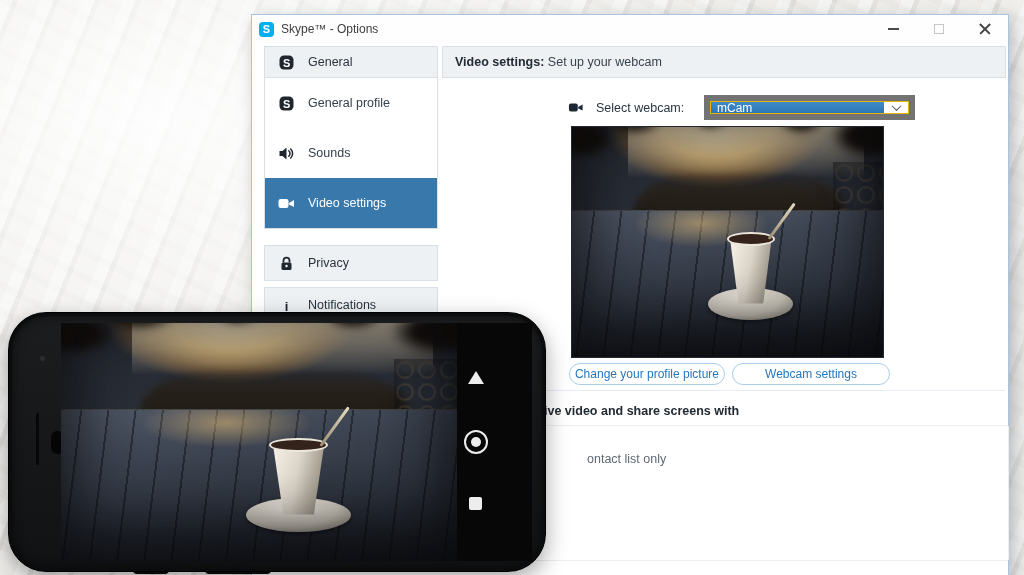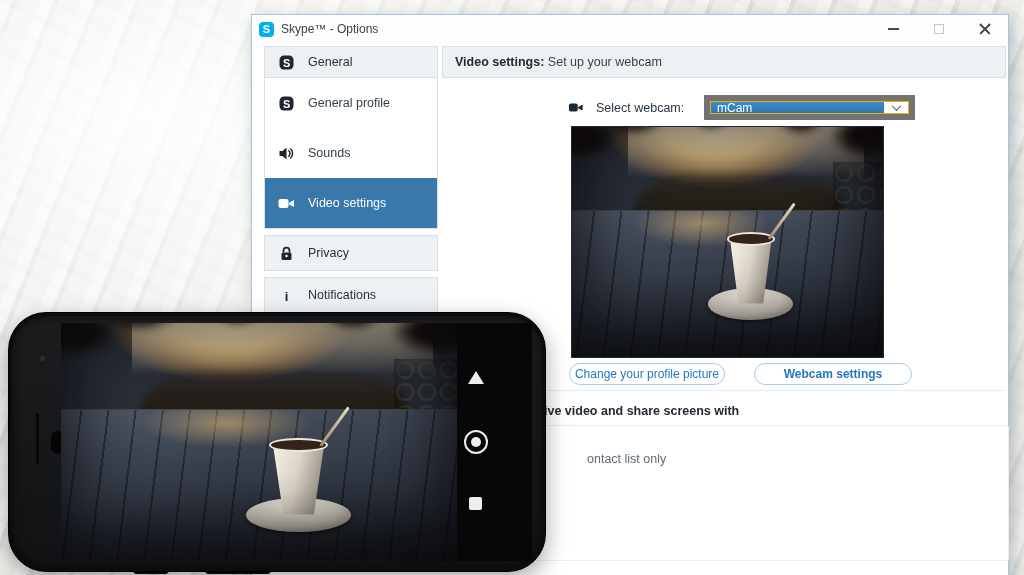--- a/index.html
+++ b/index.html
@@ -35,37 +35,37 @@
   .sidebar { position:absolute; left:12px; top:31px; width:174px; }
   .side-header, .side-group {
     height:32px; background:#eef1f4; border:1px solid #d9dfe5;
     display:flex; align-items:center; padding-left:13px; gap:13px;
     font-size:12.5px; color:#2a333d;
   }
   .side-group { height:36px; }
   .side-list { border:1px solid #d9dfe5; border-top:none; background:#fff; height:151px; display:flex; flex-direction:column; }
   .side-item { flex:1; display:flex; align-items:center; padding-left:13px; gap:13px; font-size:12.5px; color:#33404d; }
   .side-item.selected { background:#3878ab; color:#fff; }
-  .g1 { margin-top:6px; } .g2 { margin-top:6px; }
+  .g1 { margin-top:16px; } .g2 { margin-top:6px; }
   .sic { width:17px; height:17px; flex:0 0 17px; }
 
   
   .content-header { position:absolute; left:190px; top:31px; right:2px; height:32px; background:#eef1f4; border:1px solid #d9dfe5; display:flex; align-items:center; padding-left:12px; font-size:12.5px; color:#39434d; }
   .content-header b { color:#232c35; }
   .webcam-row { position:absolute; left:314px; top:80px; height:25px; display:flex; align-items:center; }
   .webcam-row .lbl { margin-left:10px; font-size:12.5px; color:#2a3642; }
   .combo { position:absolute; left:436px; top:80px; width:211px; height:25px; border:6px solid #737373; background:#eab308; display:flex; padding:1px;margin-left:16px; }
   .combo-fill { flex:1; background:linear-gradient(#3e8bca,#2d76b6); color:#fff; font-size:12px; display:flex; align-items:center; padding-left:6px; }
   .combo-arrow { width:24px; display:flex; align-items:center; justify-content:center; background:#fff; }
   .chev { width:7px; height:7px; border-right:1.6px solid #555; border-bottom:1.6px solid #555; transform:rotate(45deg) translate(-1px,-1px); }
 
   .preview { left:319px; top:111px; width:313px; height:232px; border:1px solid rgba(0,0,0,.15); }
 
   .btn { position:absolute; top:348px; height:22px; border:1px solid #a9cdea; border-radius:11px; background:#fff; color:#2577bd; font-size:12px; display:flex; align-items:center; justify-content:center; }
-  .btn1 { left:317px; width:156px; } .btn2 { left:502px; width:158px;font-weight:bold; }
+  .btn1 { left:317px; width:156px; } .btn2 { left:480px; width:158px; }
 
   .divider { position:absolute; left:204px; right:3px; top:375px; height:1px; background:#e6ecf2; }
   .group-box { position:absolute; left:204px; top:410px; width:553px; height:136px; border:1px solid #e9eef3; border-radius:2px; }
   .frag-bold { position:absolute; left:292px; top:389px; font-size:12.5px; font-weight:bold; color:#222b33; white-space:nowrap; }
   .frag-radio { position:absolute; left:293px; top:437px; font-size:12.5px; color:#5e6a76; white-space:nowrap;margin-left:42px; }
 
   
   .scene { position:absolute; background:#2b3039; overflow:hidden; }
   .scene > div { position:absolute; }
   .sc-glow { left:-10%; right:-10%; top:-10%; bottom:30%; background:radial-gradient(ellipse 38% 44% at 47% 12%, rgba(255,240,190,.95), rgba(247,197,105,.8) 38%, rgba(205,140,55,.4) 62%, rgba(150,100,45,0) 78%); }

